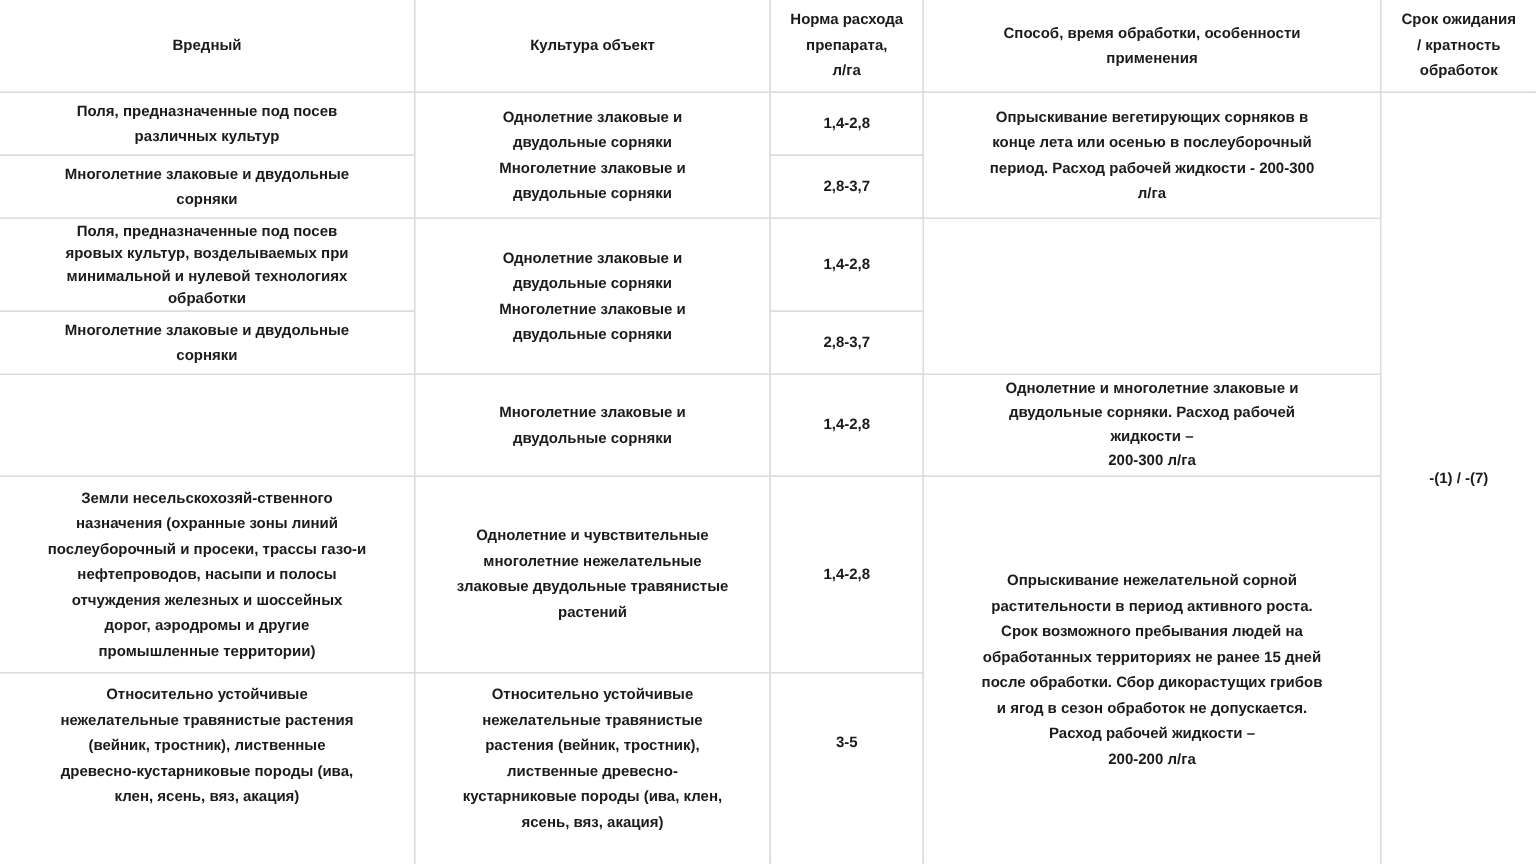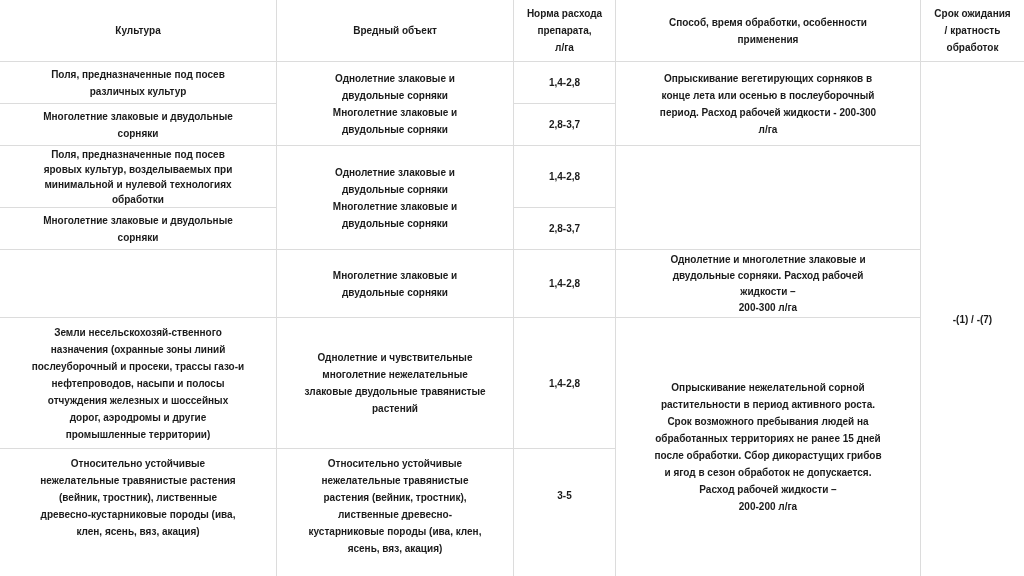--- a/index.html
+++ b/index.html
@@ -34,22 +34,22 @@
   .pt3 { padding-top:3px; }
   .pt6 { padding-top:6px; }
   .pt38 { padding-top:38px; }
 </style>
 </head>
 <body>
 
 <div class="page">
   <div class="grid">
 
-    <div class="cell" style="grid-area:1/1">Культура</div>
-    <div class="cell" style="grid-area:1/2">Вредный объект</div>
+    <div class="cell" style="grid-area:1/1">Вредный</div>
+    <div class="cell" style="grid-area:1/2">Культура объект</div>
     <div class="cell" style="grid-area:1/3">Норма расхода
 препарата,
 л/га</div>
     <div class="cell" style="grid-area:1/4">Способ, время обработки, особенности
 применения</div>
     <div class="cell" style="grid-area:1/5">Срок ожидания
 / кратность
 обработок</div>
 
     <div class="cell" style="grid-area:2/1">Поля, предназначенные под посев

